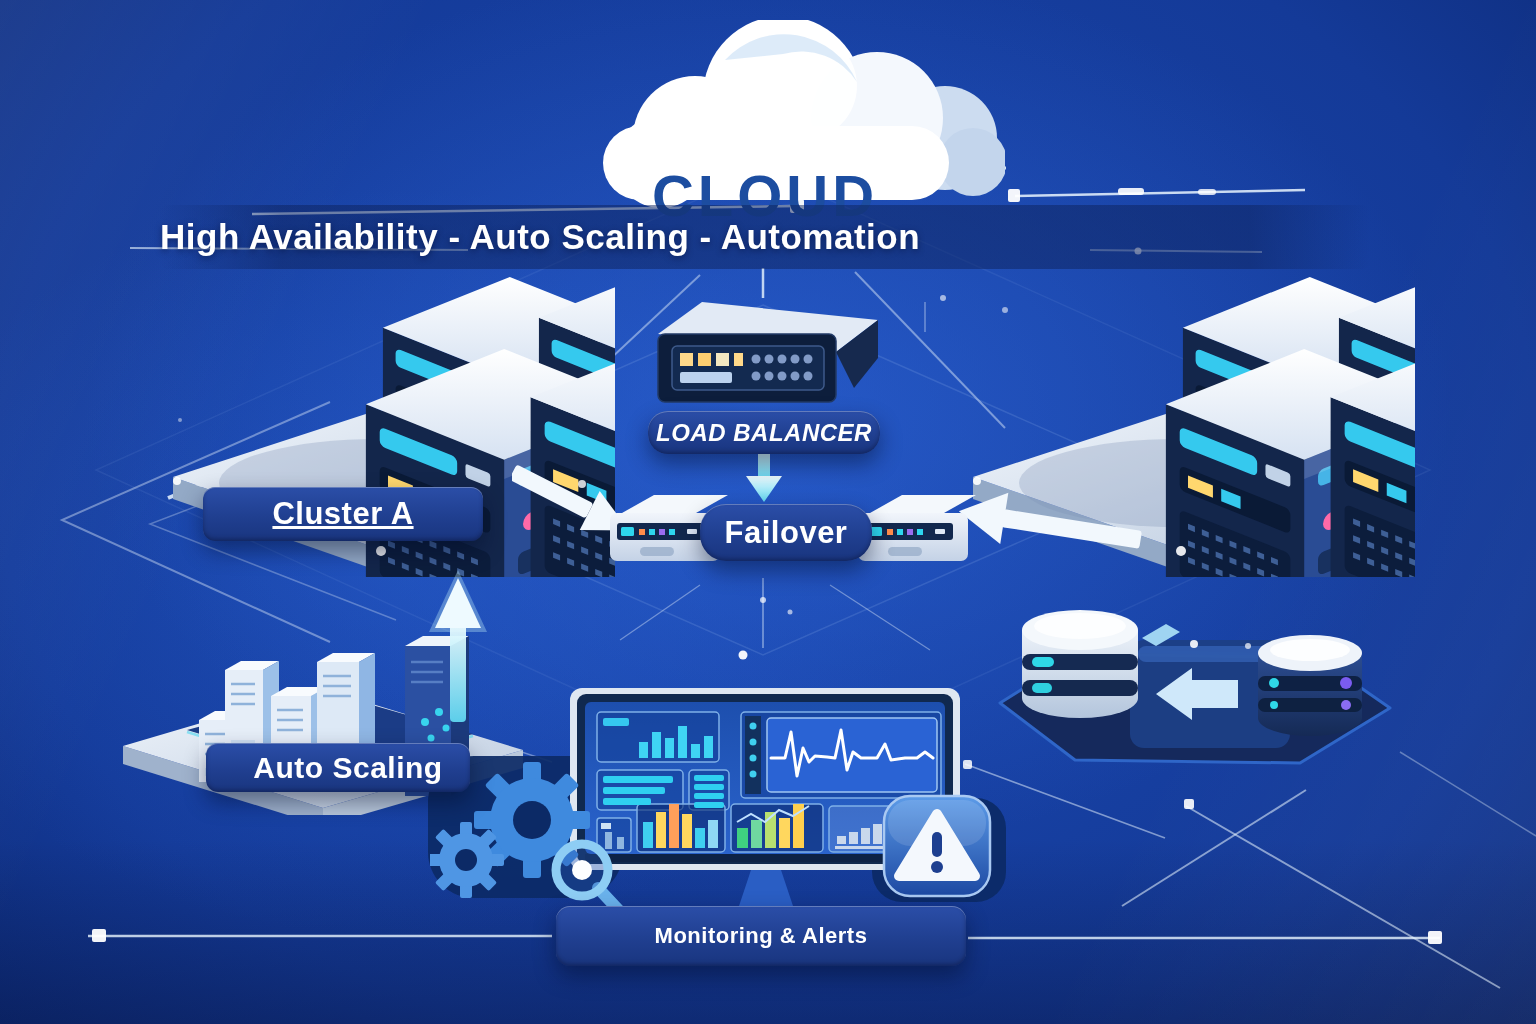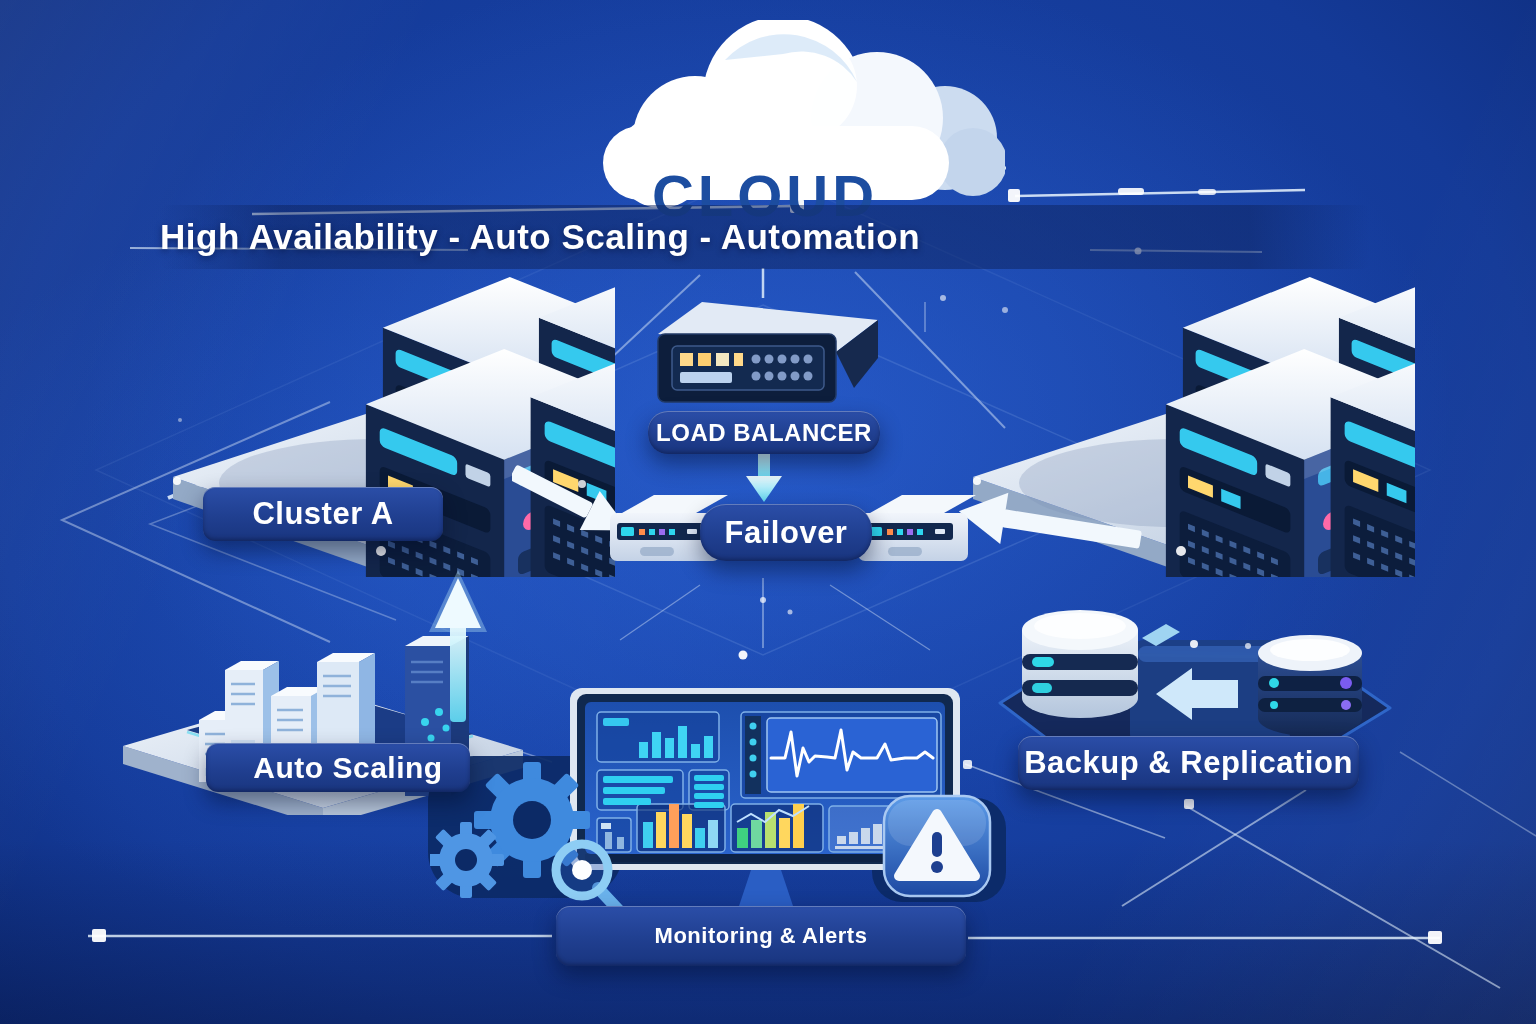--- a/index.html
+++ b/index.html
@@ -527,20 +527,19 @@
   </svg>
 
   <svg class="abs" style="left:878px;top:790px;" width="120" height="115" viewBox="0 0 120 115">
     <rect x="6" y="6" width="106" height="100" rx="26" fill="url(#alertGrad)" stroke="#a9c9f2" stroke-width="2.5"></rect>
     <rect x="10" y="10" width="98" height="46" rx="22" fill="#ffffff" opacity=".12"></rect>
     <polygon points="59,24 97,86 21,86" fill="#f4f8fd" stroke="#f4f8fd" stroke-width="10" stroke-linejoin="round"></polygon>
     <rect x="54" y="42" width="10" height="25" rx="5" fill="#1d3f90"></rect>
     <circle cx="59" cy="77" r="6" fill="#1d3f90"></circle>
   </svg>
 
-  <div class="pill" style="left:648px;top:411px;width:232px;height:43px;font-size:24px;border-radius:20px;">LOAD BALANCER</div>
+  <div class="pill" style="left:648px;top:411px;width:232px;height:43px;font-size:24px;border-radius:20px;font-style:italic;">LOAD BALANCER</div>
   <div class="pill" style="left:700px;top:504px;width:172px;height:57px;font-size:31px;border-radius:26px;">Failover</div>
-  <div class="pill" style="left:203px;top:487px;width:240px;height:54px;font-size:31px;">Cluster A</div>
+  <div class="pill" style="left:203px;top:487px;width:280px;height:54px;font-size:31px;text-decoration:underline;">Cluster A</div>
   <div class="pill" style="left:206px;top:743px;width:244px;height:49px;font-size:30px;padding-left:20px;">Auto Scaling</div>
-  <div class="pill" style="left:1018px;top:736px;width:341px;height:54px;font-size:31px;border-radius:14px;">Backup &amp; Replication</div>
   <div class="pill" style="left:556px;top:906px;width:410px;height:60px;font-size:22px;border-radius:14px;">Monitoring &amp; Alerts</div>
 
 </div>
 
 </body></html>

